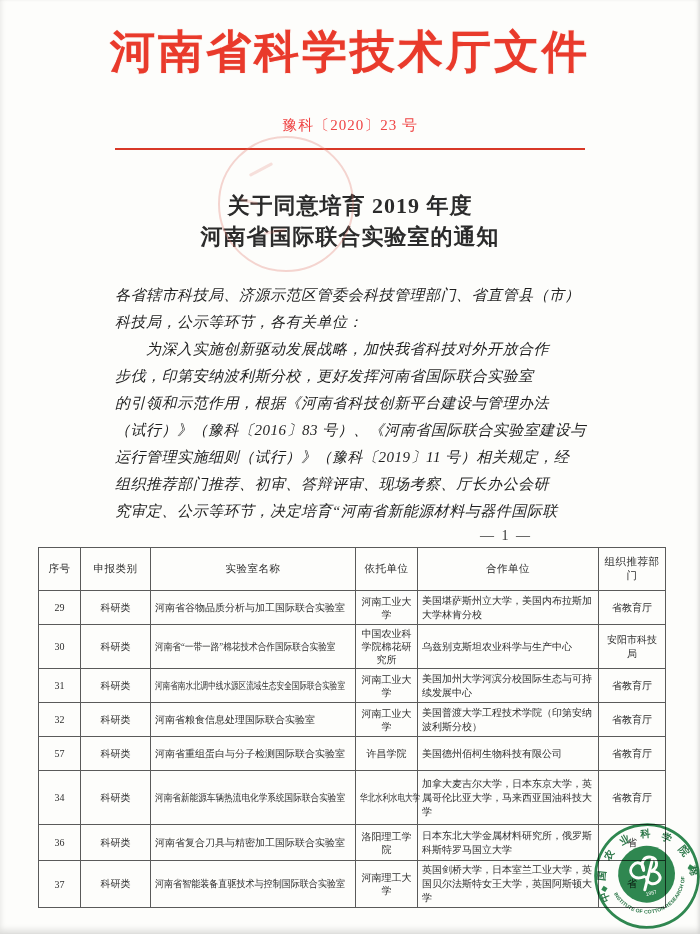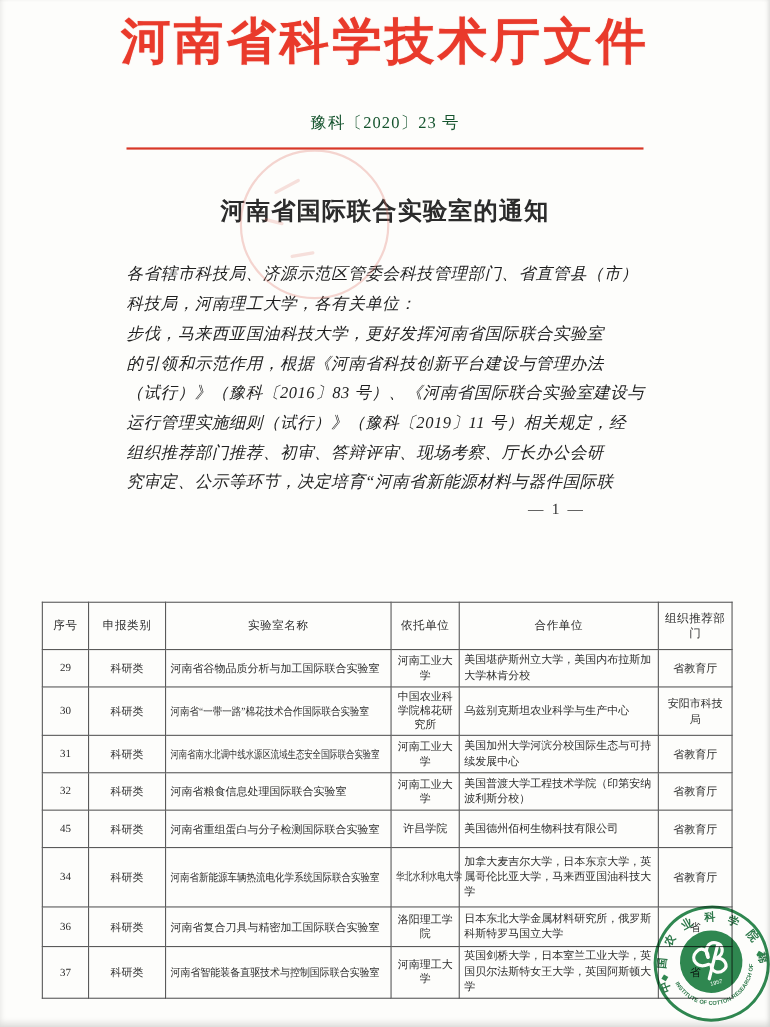--- a/index.html
+++ b/index.html
@@ -4,26 +4,26 @@
 <style>
   html,body{margin:0;padding:0;background:#9a9a9a;}
   .page{
     position:relative; width:700px; height:934px; margin:0 auto;
     background:#fdfdfb; overflow:hidden;
     font-family:"Liberation Serif","DejaVu Serif",serif; color:#222;
     box-shadow:inset 0 -4px 6px rgba(0,0,0,.12), inset -2px 0 3px rgba(0,0,0,.05);
   }
   
   .org-title{
-    margin-top:8px; text-align:center;
+    margin-top:22px; text-align:center;
     font-size:45px; font-weight:bold; letter-spacing:3px;
     color:#e93a2b; text-shadow:0 0 1px rgba(233,58,43,.45);
     font-family:"Liberation Serif","DejaVu Serif",serif;
   }
-  .doc-number{ margin-top:34px; text-align:center; font-size:15px; color:#14532d; letter-spacing:1px;}
+  .doc-number{ margin-top:34px; text-align:center; font-size:15px; color:#ef4444; letter-spacing:1px;}
   .red-line{ margin:13px 0 0 115px; width:470px; height:2px; background:#d83827;}
   
   .watermark{
     position:absolute; left:218px; top:136px; width:132px; height:132px;
     border:2px solid rgba(224,118,106,.30); border-radius:50%; pointer-events:none;
   }
   .watermark i{position:absolute; background:rgba(224,118,106,.22); border-radius:2px;}
   .wm1{left:28px;top:30px;width:26px;height:3px;transform:rotate(-28deg);}
   .wm2{left:20px;top:62px;width:18px;height:3px;transform:rotate(14deg);}
   .wm3{left:44px;top:92px;width:22px;height:3px;transform:rotate(-10deg);}
@@ -72,30 +72,32 @@
 
   <div class="red-line"></div>
 
   <div class="watermark">
     <i class="wm1"></i>
       <i class="wm2"></i>
       <i class="wm3"></i>
   </div>
 
   <div class="doc-title">
+    <div>关于同意培育 2019 年度</div>
     <div>河南省国际联合实验室的通知</div>
   </div>
 
   <div class="body-text">
     <div class="line">各省辖市科技局、济源示范区管委会科技管理部门、省直管县（市）</div>
-    <div class="line">科技局，河南理工大学，各有关单位：</div>
+    <div class="line">科技局，公示等环节，各有关单位：</div>
   </div>
 
   <div class="body-text" style="margin-top:0;">
-    <div class="line">步伐，马来西亚国油科技大学，更好发挥河南省国际联合实验室</div>
+    <div class="line indent">为深入实施创新驱动发展战略，加快我省科技对外开放合作</div>
+    <div class="line">步伐，印第安纳波利斯分校，更好发挥河南省国际联合实验室</div>
     <div class="line">的引领和示范作用，根据《河南省科技创新平台建设与管理办法</div>
     <div class="line">（试行）》（豫科〔2016〕83 号）、《河南省国际联合实验室建设与</div>
     <div class="line">运行管理实施细则（试行）》（豫科〔2019〕11 号）相关规定，经</div>
     <div class="line">组织推荐部门推荐、初审、答辩评审、现场考察、厅长办公会研</div>
     <div class="line">究审定、公示等环节，决定培育“河南省新能源材料与器件国际联</div>
   </div>
 
   <div class="page-number">— 1 —</div>
 
   <table class="lab-table">
@@ -142,21 +144,21 @@
     </tr>
     <tr class="r-std">
       <td class="c-center">32</td>
       <td class="c-center">科研类</td>
       <td class="cell-lab"><span class="fitspan">河南省粮食信息处理国际联合实验室</span></td>
       <td class="cell-host"><span class="fitspan">河南工业大学</span></td>
       <td class="cell-part">美国普渡大学工程技术学院（印第安纳波利斯分校）</td>
       <td class="c-center">省教育厅</td>
     </tr>
     <tr class="r-std">
-      <td class="c-center">45</td>
+      <td class="c-center">57</td>
       <td class="c-center">科研类</td>
       <td class="cell-lab"><span class="fitspan">河南省重组蛋白与分子检测国际联合实验室</span></td>
       <td class="cell-host"><span class="fitspan">许昌学院</span></td>
       <td class="cell-part">美国德州佰柯生物科技有限公司</td>
       <td class="c-center">省教育厅</td>
     </tr>
     <tr class="r-tall3">
       <td class="c-center">34</td>
       <td class="c-center">科研类</td>
       <td class="cell-lab"><span class="fitspan" style="white-space: nowrap; transform: scaleX(0.864); transform-origin: left center;">河南省新能源车辆热流电化学系统国际联合实验室</span></td>

